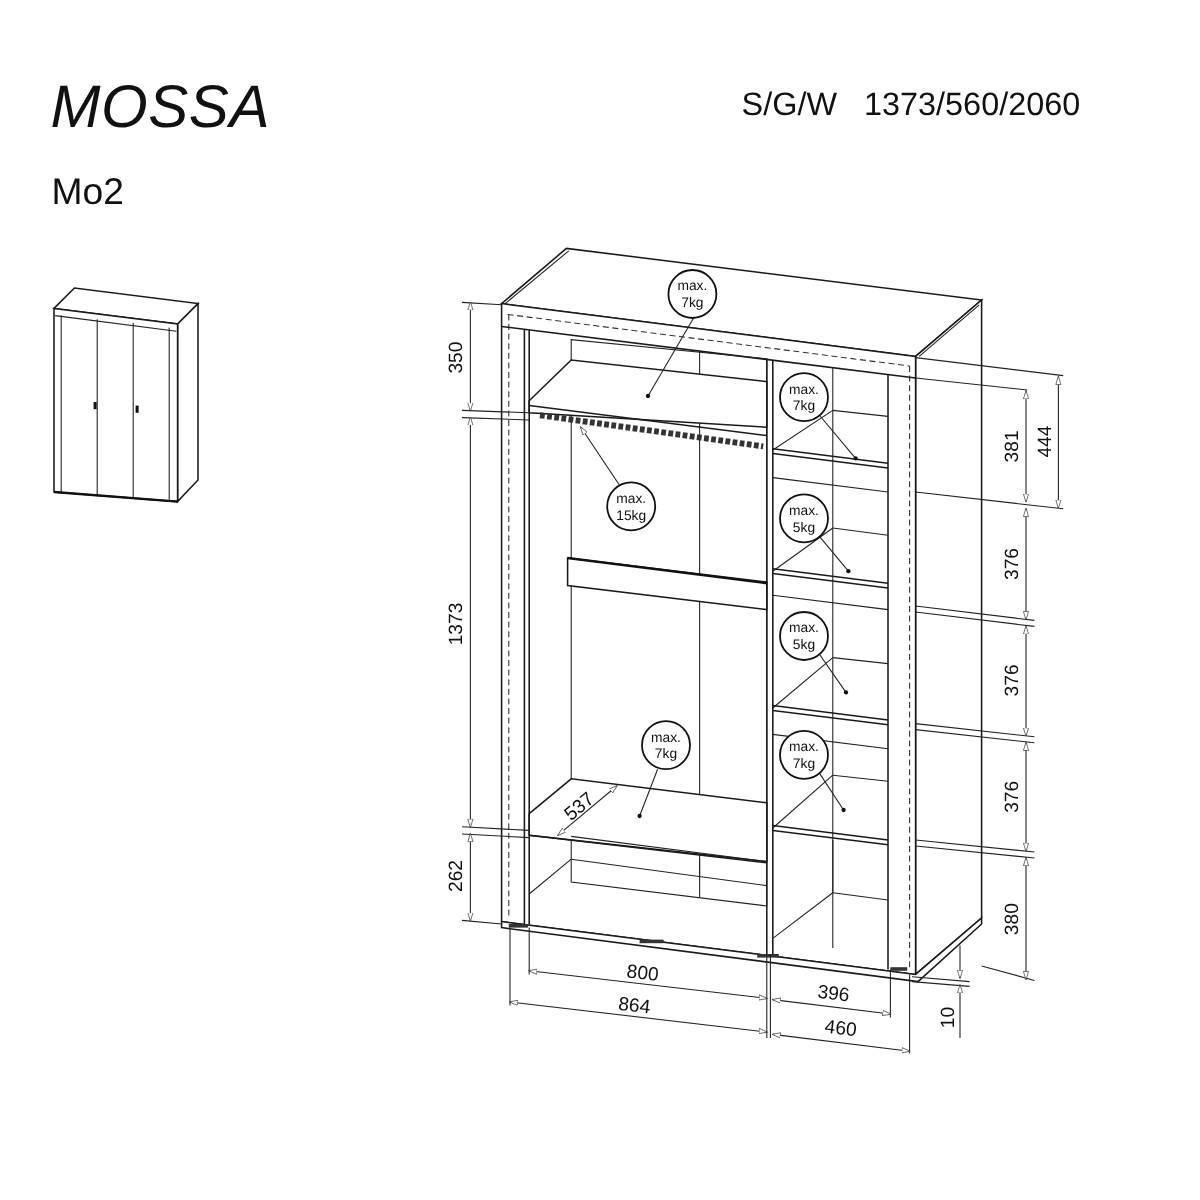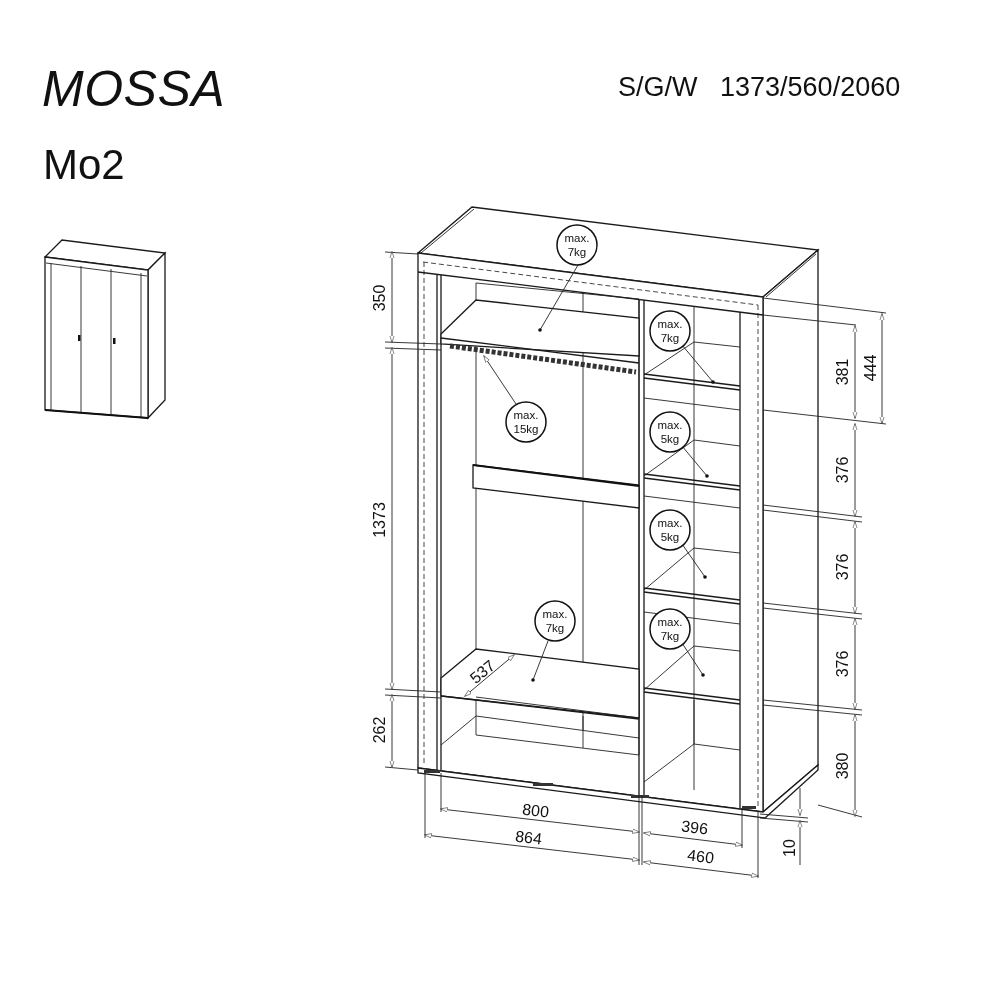--- a/index.html
+++ b/index.html
@@ -1,19 +1,19 @@
 <!DOCTYPE html>
 <html><head>
 <meta charset="utf-8">
 <style>
   html, body { margin: 0; padding: 0; background: #ffffff; }
   body { width: 1000px; height: 1000px; position: relative; overflow: hidden;
          font-family: "Liberation Sans", "DejaVu Sans", sans-serif; color: #111; }
   .title { position: absolute; left: 42px; top: 64px; font-size: 50px; line-height: 1; letter-spacing: 0.5px; font-style: italic; }
-  .subtitle { position: absolute; left: 43px; top: 144px; font-size: 42px; line-height: 1; }
+  .subtitle { position: absolute; left: 43px; top: 144px; font-size: 31px; line-height: 1; }
   .spec { position: absolute; left: 618px; top: 74px; font-size: 27px; line-height: 1; white-space: pre; }
   svg { position: absolute; left: 0; top: 0; }
   .ln { stroke: #1a1a1a; stroke-width: 1.3; fill: none; }
   .thin { stroke: #222; stroke-width: 0.9; fill: none; }
   .dash { stroke: #333; stroke-width: 0.9; fill: none; stroke-dasharray: 5 3; }
   .fillw { fill: #fff; stroke: #1a1a1a; stroke-width: 1.3; }
   .dim-txt { font-family: "Liberation Sans", "DejaVu Sans", sans-serif; font-size: 16px; fill: #111; }
   .badge-txt { font-family: "Liberation Sans", "DejaVu Sans", sans-serif; font-size: 11.5px; fill: #111; }
   .arrow { fill: #fff; stroke: #333; stroke-width: 0.8; }
   .rail { stroke: #333; stroke-width: 5; stroke-dasharray: 4 2; fill: none; }

